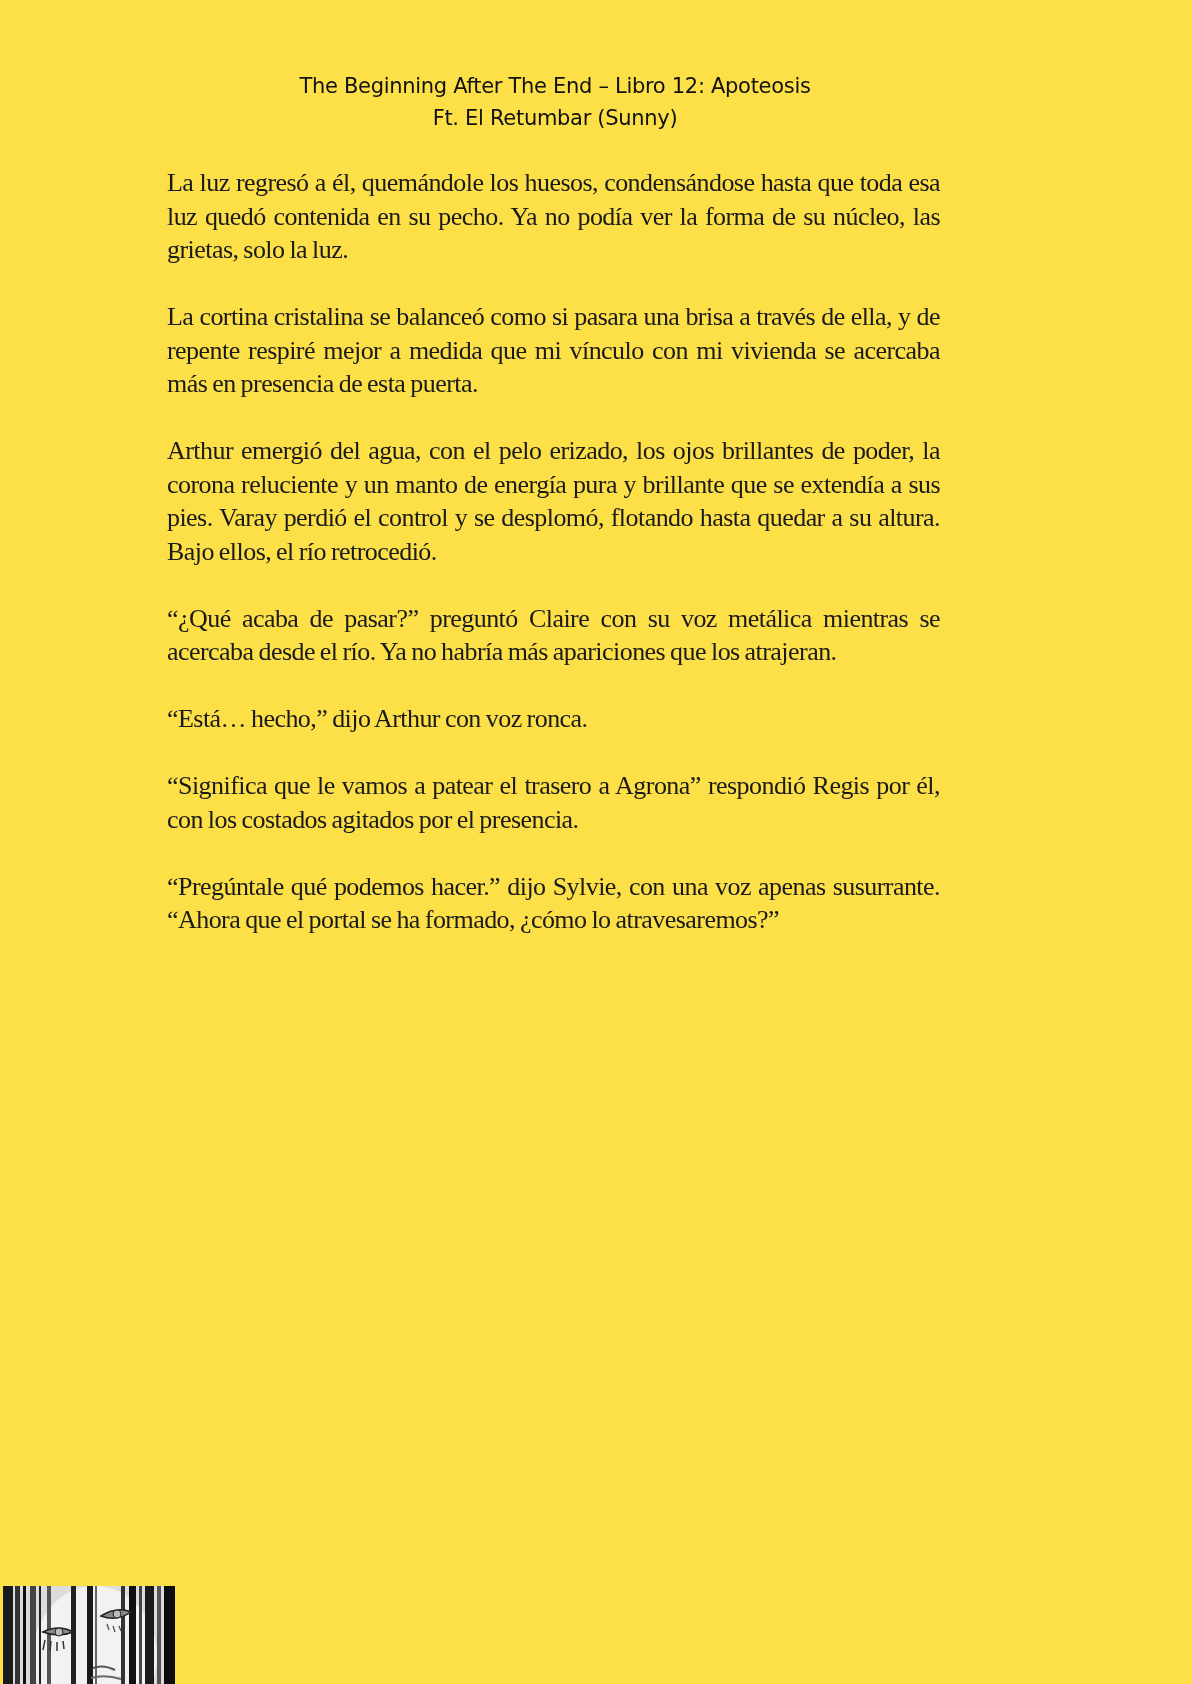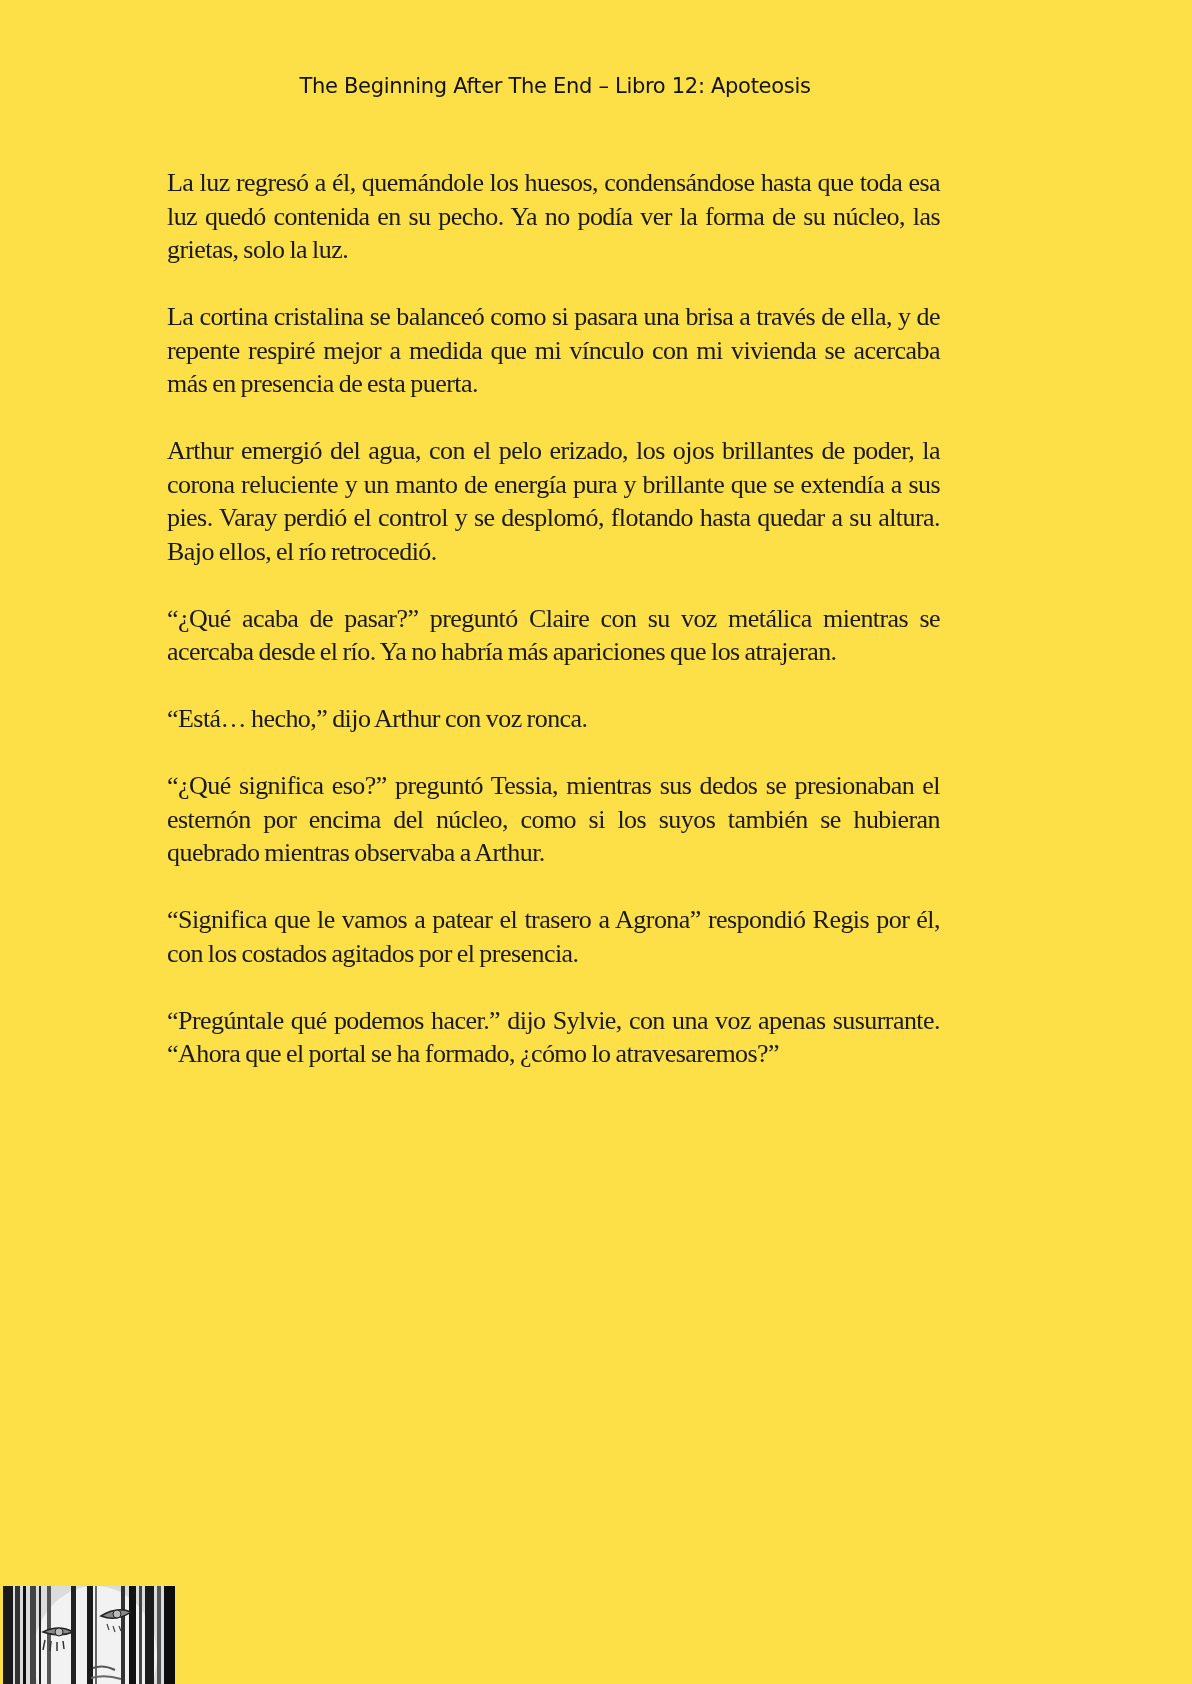--- a/index.html
+++ b/index.html
@@ -62,29 +62,29 @@
     }
     .thumb svg { display: block; }
   </style>
 </head>
 <body>
 
 <div class="page">
 
   <div class="header">
     <div>The Beginning After The End – Libro 12: Apoteosis</div>
+    <div>Ft. El Retumbar (Sunny)</div>
   </div>
 
   <div class="body-text">
     <p>La luz regresó a él, quemándole los huesos, condensándose hasta que toda esa luz quedó contenida en su pecho. Ya no podía ver la forma de su núcleo, las grietas, solo la luz.</p>
     <p>La cortina cristalina se balanceó como si pasara una brisa a través de ella, y de repente respiré mejor a medida que mi vínculo con mi vivienda se acercaba más en presencia de esta puerta.</p>
     <p>Arthur emergió del agua, con el pelo erizado, los ojos brillantes de poder, la corona reluciente y un manto de energía pura y brillante que se extendía a sus pies. Varay perdió el control y se desplomó, flotando hasta quedar a su altura. Bajo ellos, el río retrocedió.</p>
     <p>“¿Qué acaba de pasar?” preguntó Claire con su voz metálica mientras se acercaba desde el río. Ya no habría más apariciones que los atrajeran.</p>
     <p>“Está… hecho,” dijo Arthur con voz ronca.</p>
-    <p>“¿Qué significa eso?” preguntó Tessia, mientras sus dedos se presionaban el esternón por encima del núcleo, como si los suyos también se hubieran quebrado mientras observaba a Arthur.</p>
     <p>“Significa que le vamos a patear el trasero a Agrona” respondió Regis por él, con los costados agitados por el presencia.</p>
     <p>“Pregúntale qué podemos hacer.” dijo Sylvie, con una voz apenas susurrante. “Ahora que el portal se ha formado, ¿cómo lo atravesaremos?”</p>
   </div>
 
   <div class="thumb" role="img" aria-label="manga-style grayscale illustration of a face with long dark hair">
     <svg width="172" height="98" viewBox="0 0 172 98">
       <rect x="0" y="0" width="172" height="98" fill="#dcdcdc"></rect>
 
       <ellipse cx="92" cy="70" rx="62" ry="70" fill="#f2f2f2"></ellipse>
 

